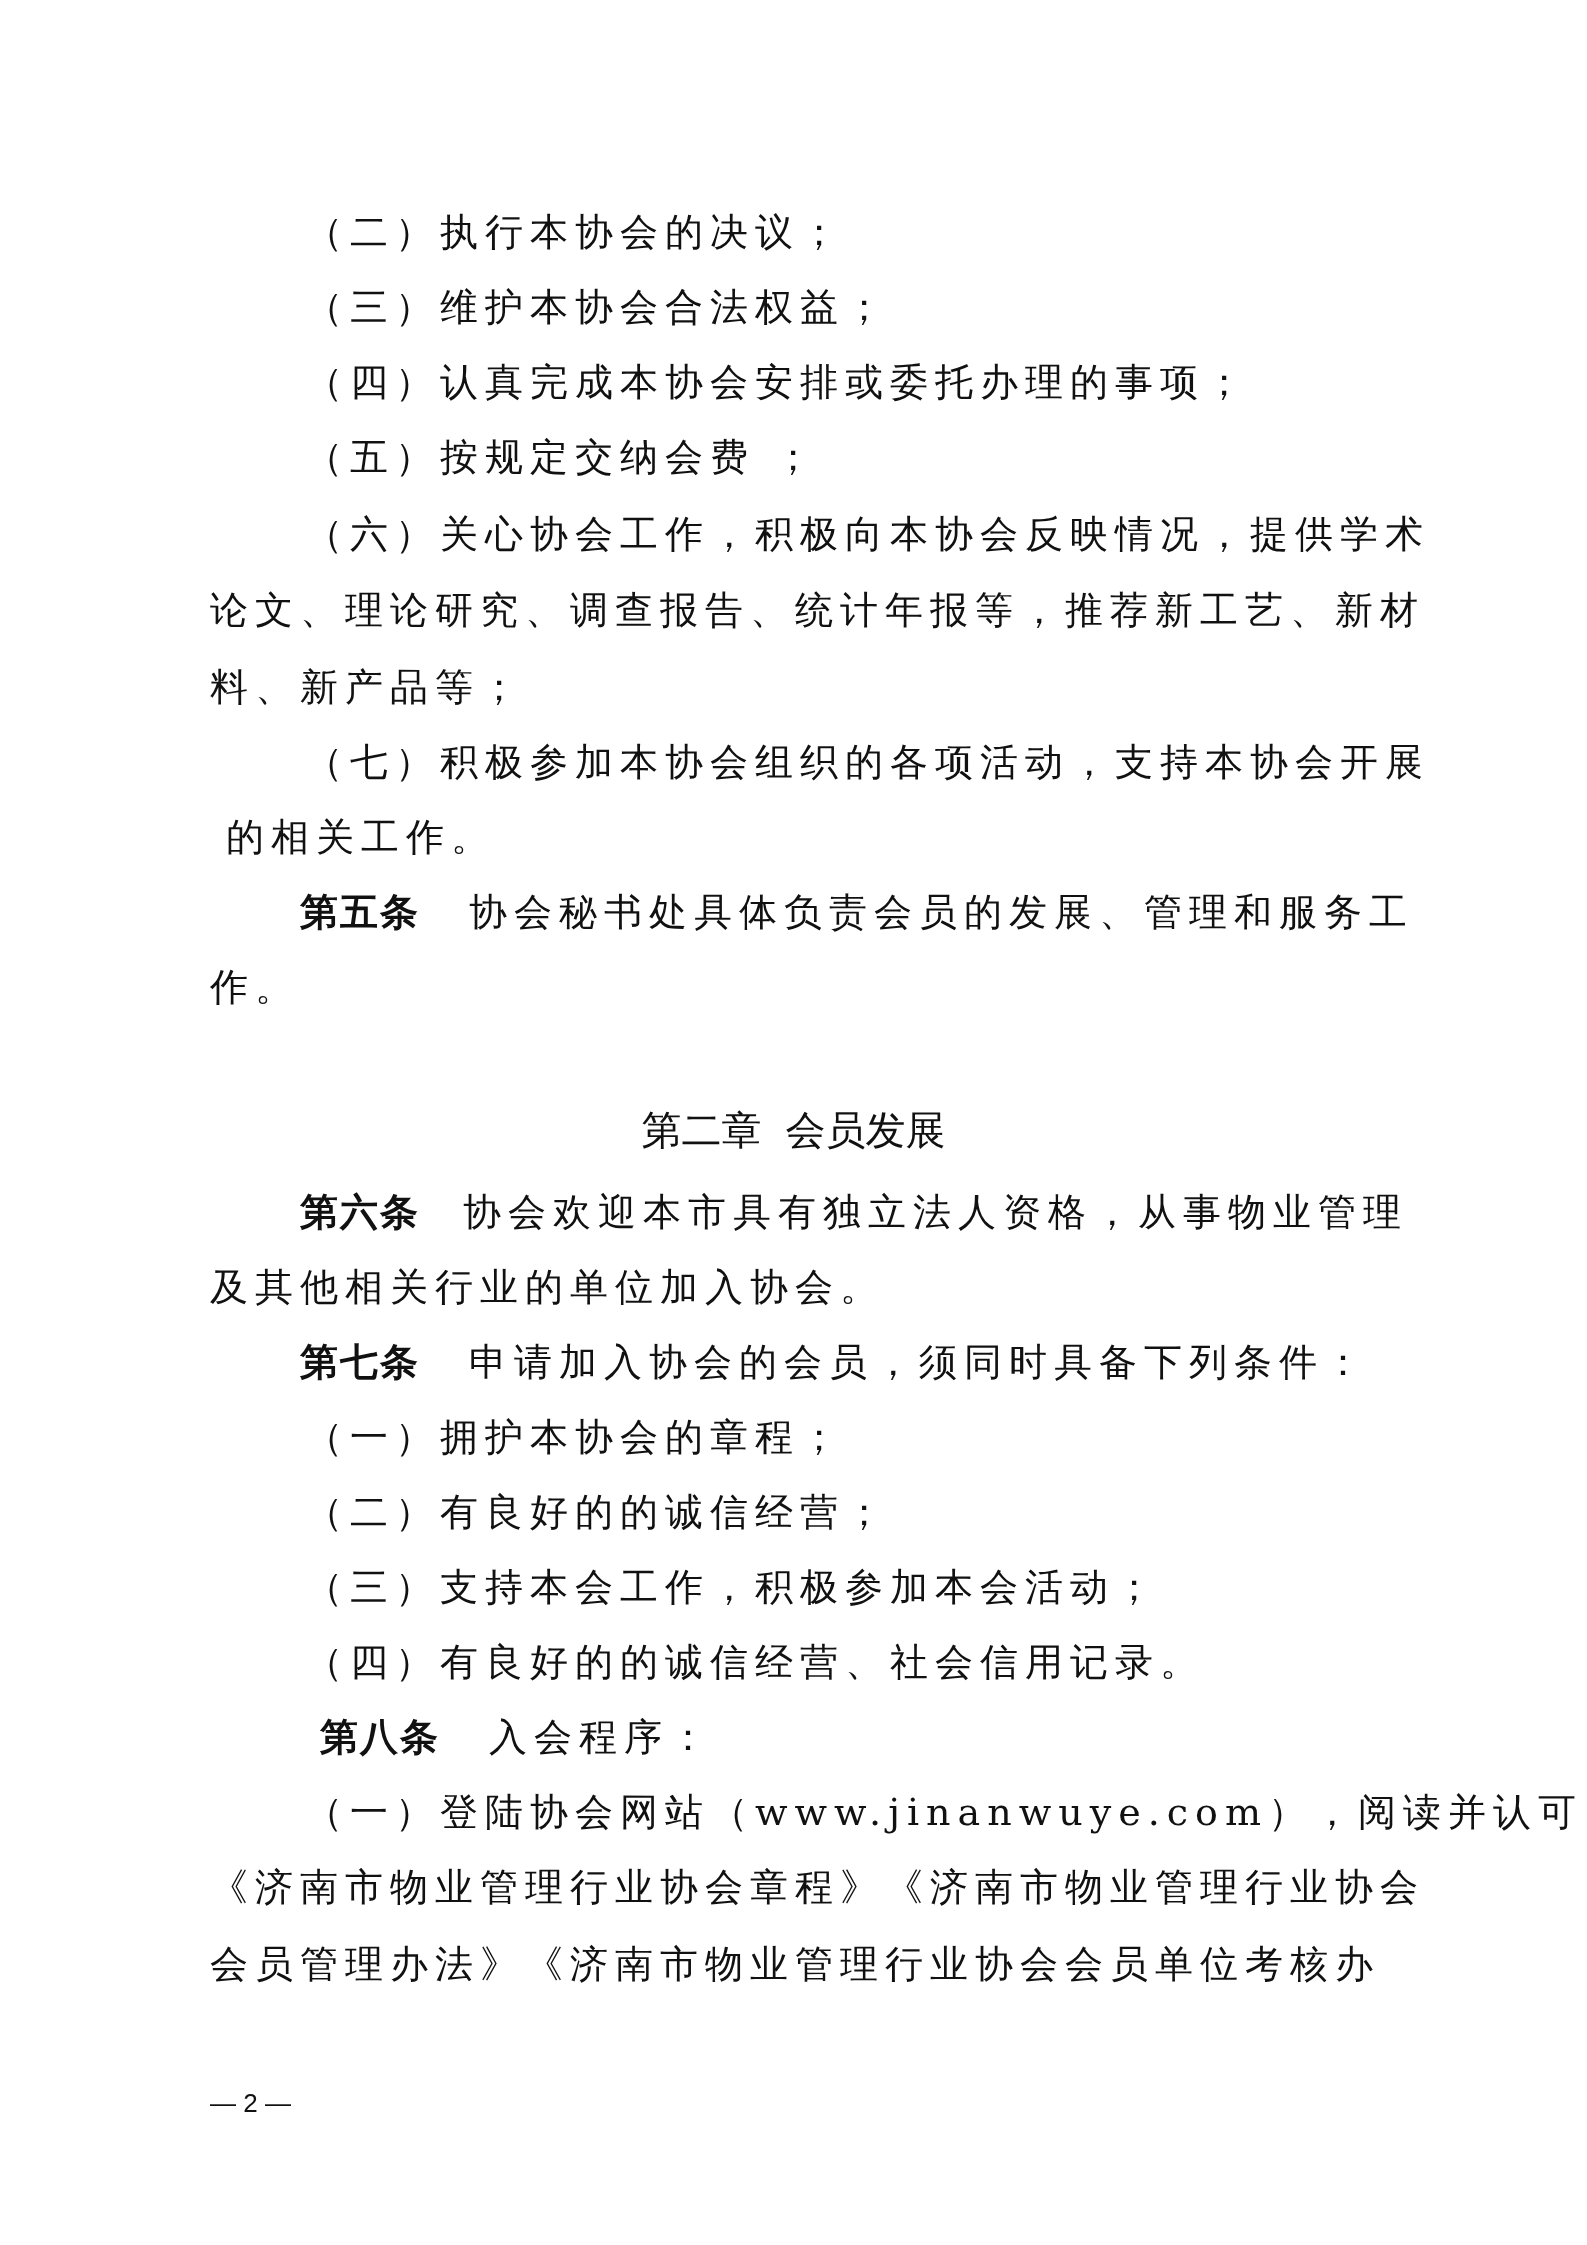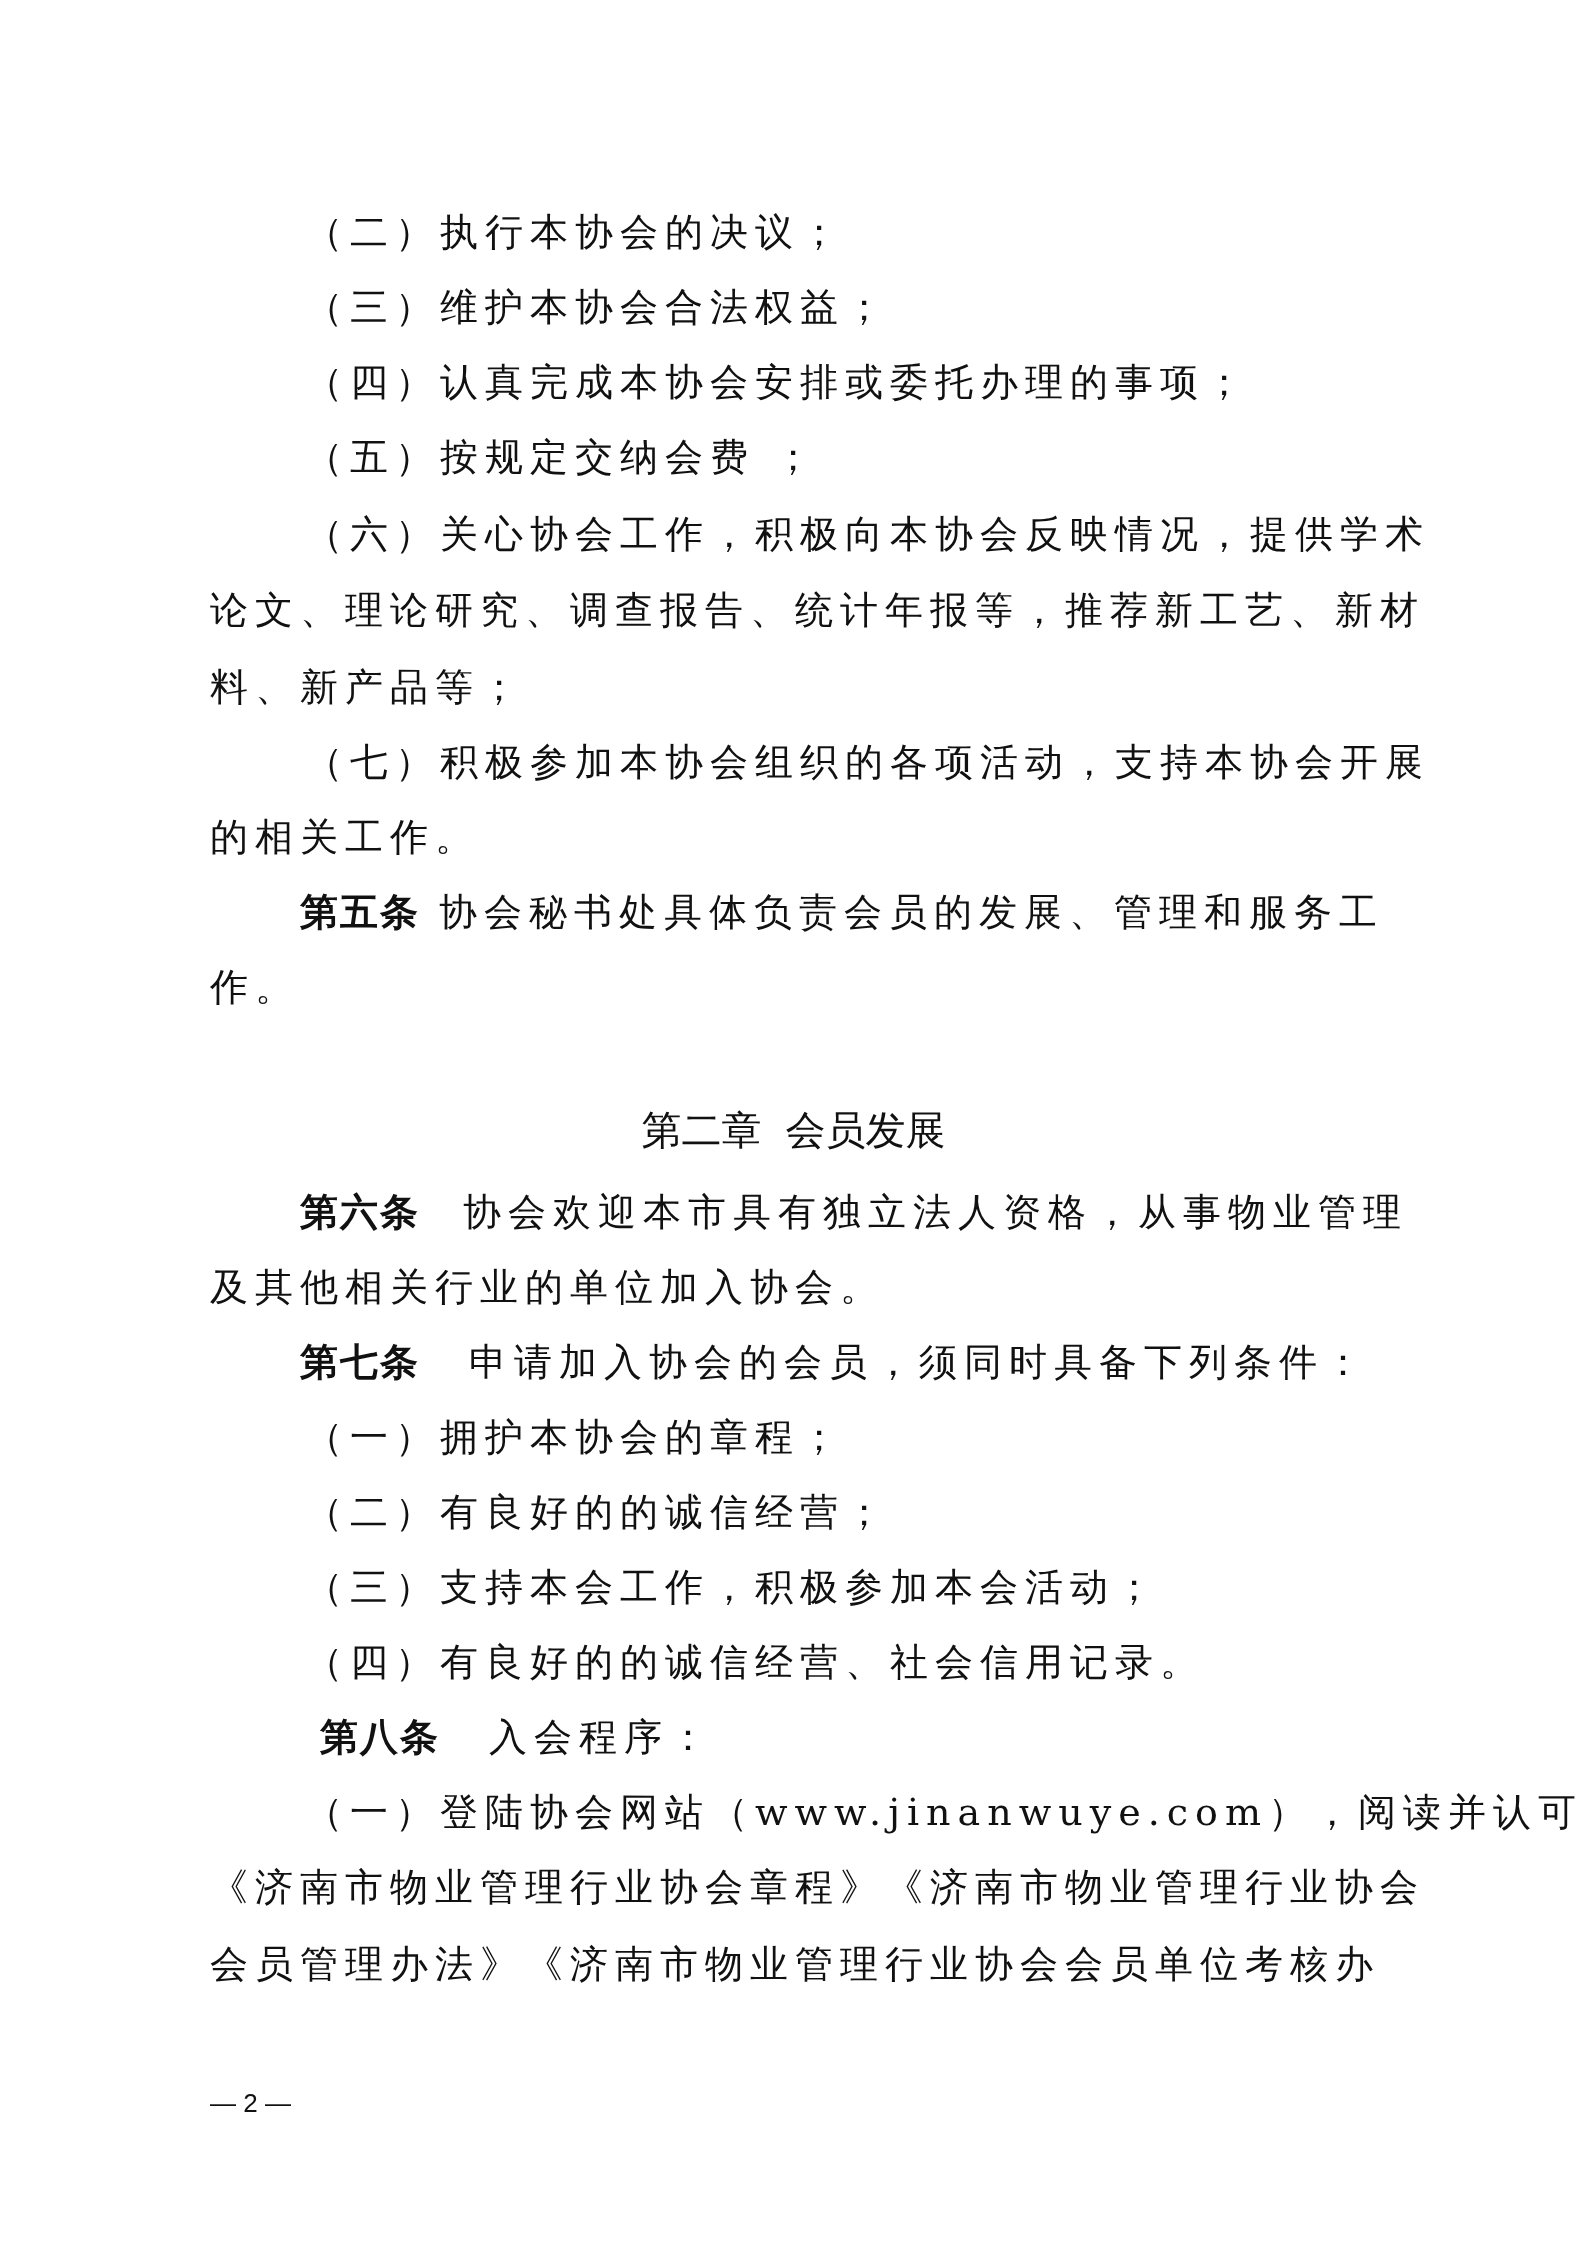--- a/index.html
+++ b/index.html
@@ -17,25 +17,25 @@
 
 <div>
   <div class="line" style="left:305px;top:210px">（二）执行本协会的决议；</div>
   <div class="line" style="left:305px;top:285px">（三）维护本协会合法权益；</div>
   <div class="line" style="left:305px;top:360px">（四）认真完成本协会安排或委托办理的事项；</div>
   <div class="line" style="left:305px;top:435px">（五）按规定交纳会费 ；</div>
   <div class="line" style="left:305px;top:512px">（六）关心协会工作，积极向本协会反映情况，提供学术</div>
   <div class="line" style="left:210px;top:588px">论文、理论研究、调查报告、统计年报等，推荐新工艺、新材</div>
   <div class="line" style="left:210px;top:665px">料、新产品等；</div>
   <div class="line" style="left:305px;top:740px">（七）积极参加本协会组织的各项活动，支持本协会开展</div>
-  <div class="line" style="left:210px;top:815px">的相关工作。</div>
+  <div class="line" style="left:226px;top:815px">的相关工作。</div>
 
   <div class="line" style="left:300px;top:890px">
     <span class="bold">第五条</span>
-    <span style="">协会秘书处具体负责会员的发展、管理和服务工</span>
+    <span style="margin-left:30px">协会秘书处具体负责会员的发展、管理和服务工</span>
   </div>
   <div class="line" style="left:210px;top:965px">作。</div>
 
   <div class="heading">
     <span>第二章</span><span>会员发展</span>
   </div>
 
   <div class="line" style="left:300px;top:1190px">
     <span class="bold">第六条</span>
     <span style="margin-left:24px">协会欢迎本市具有独立法人资格，从事物业管理</span>

